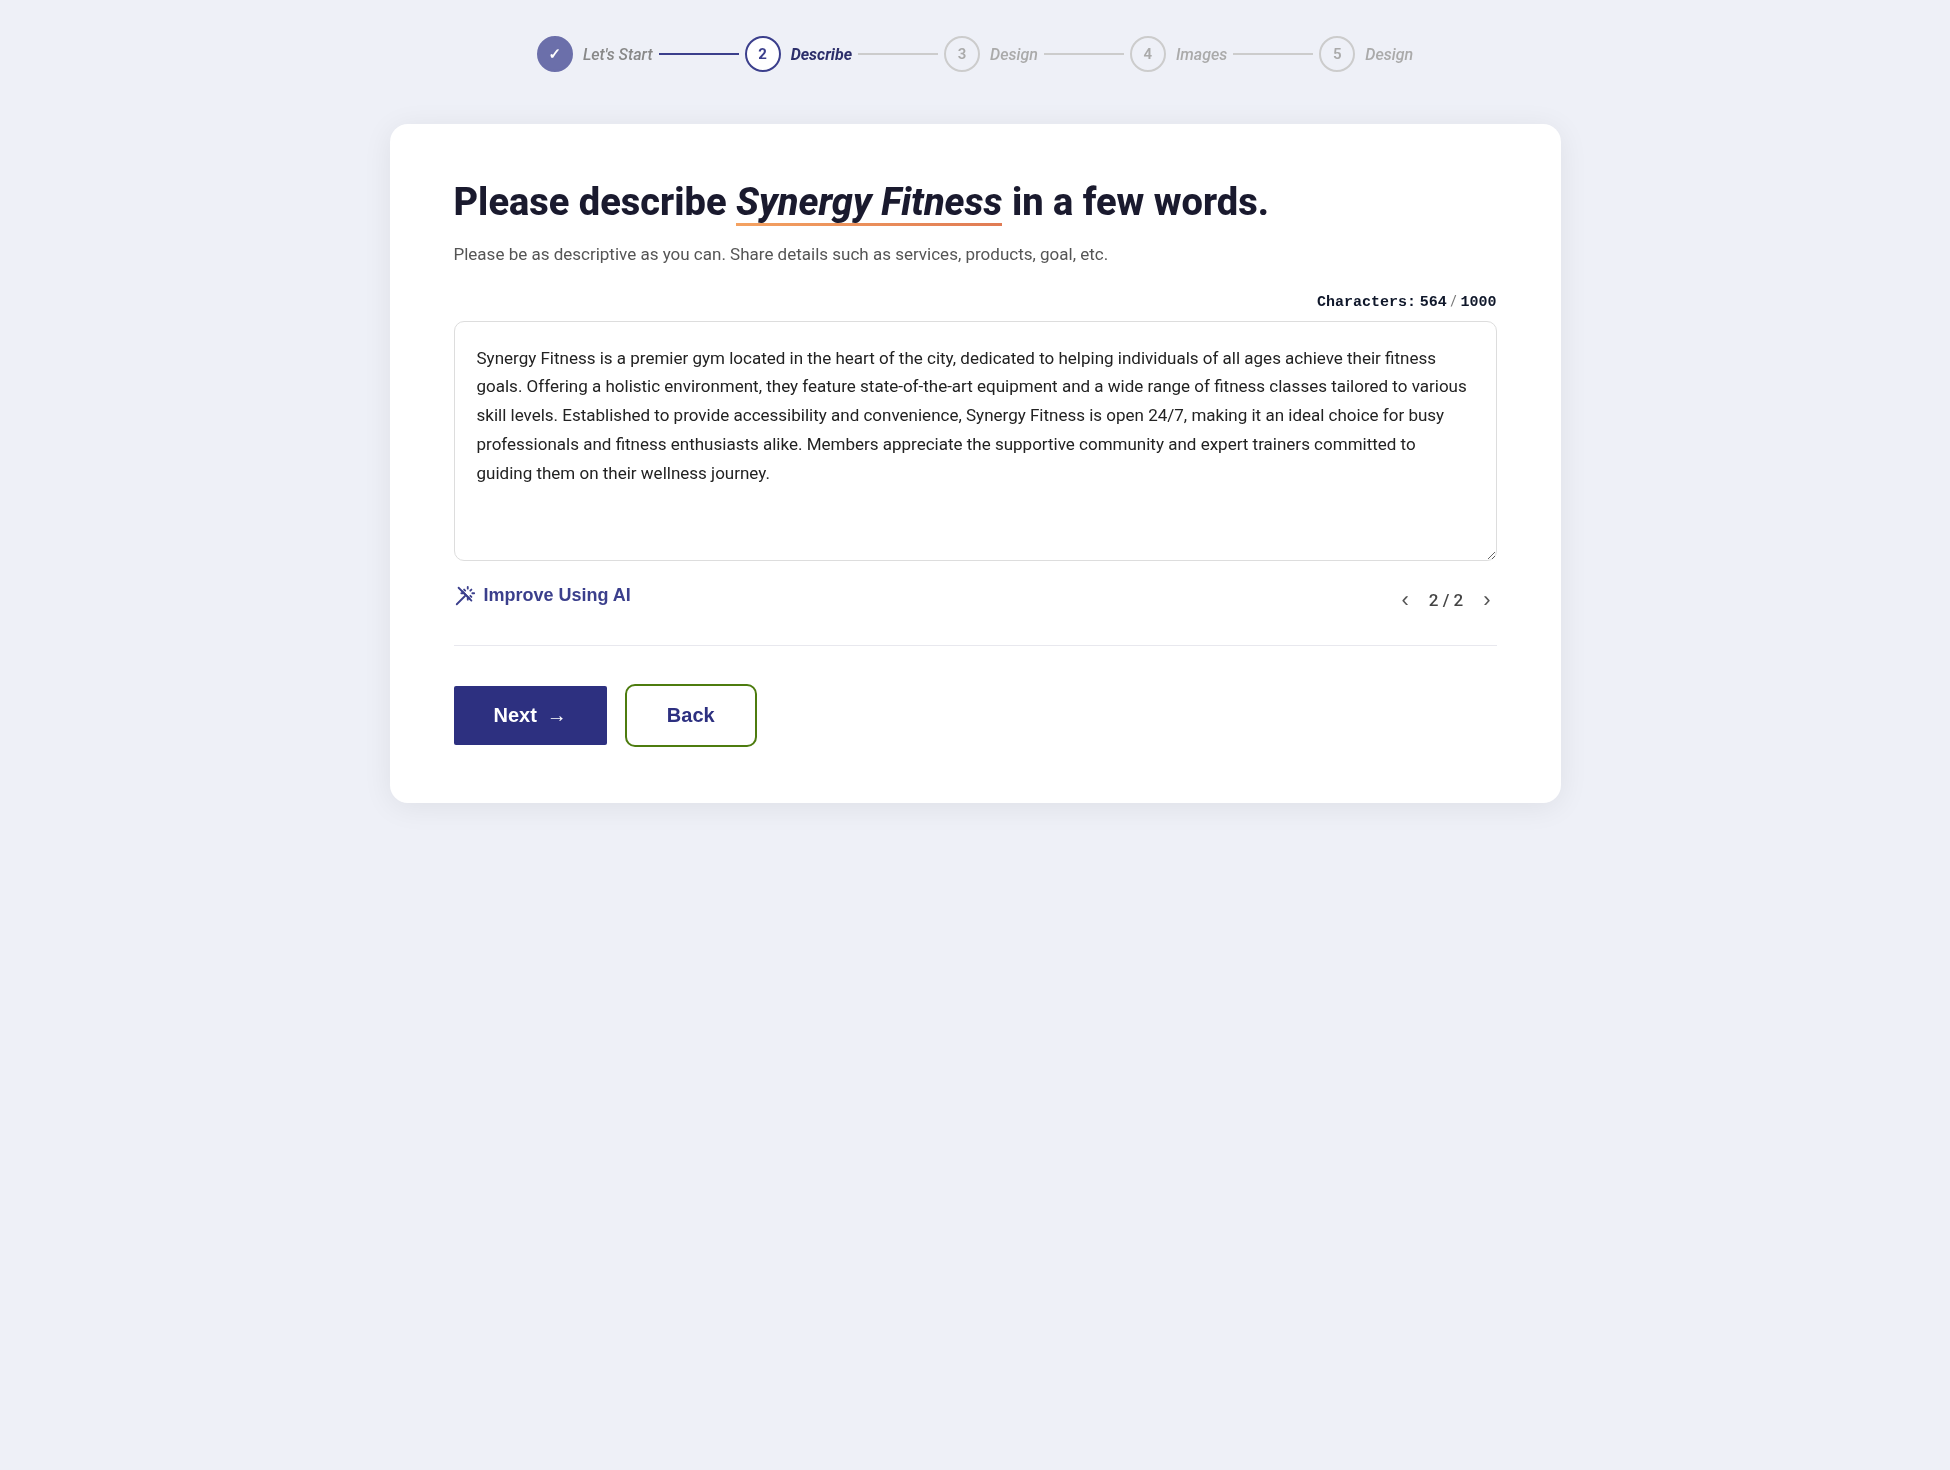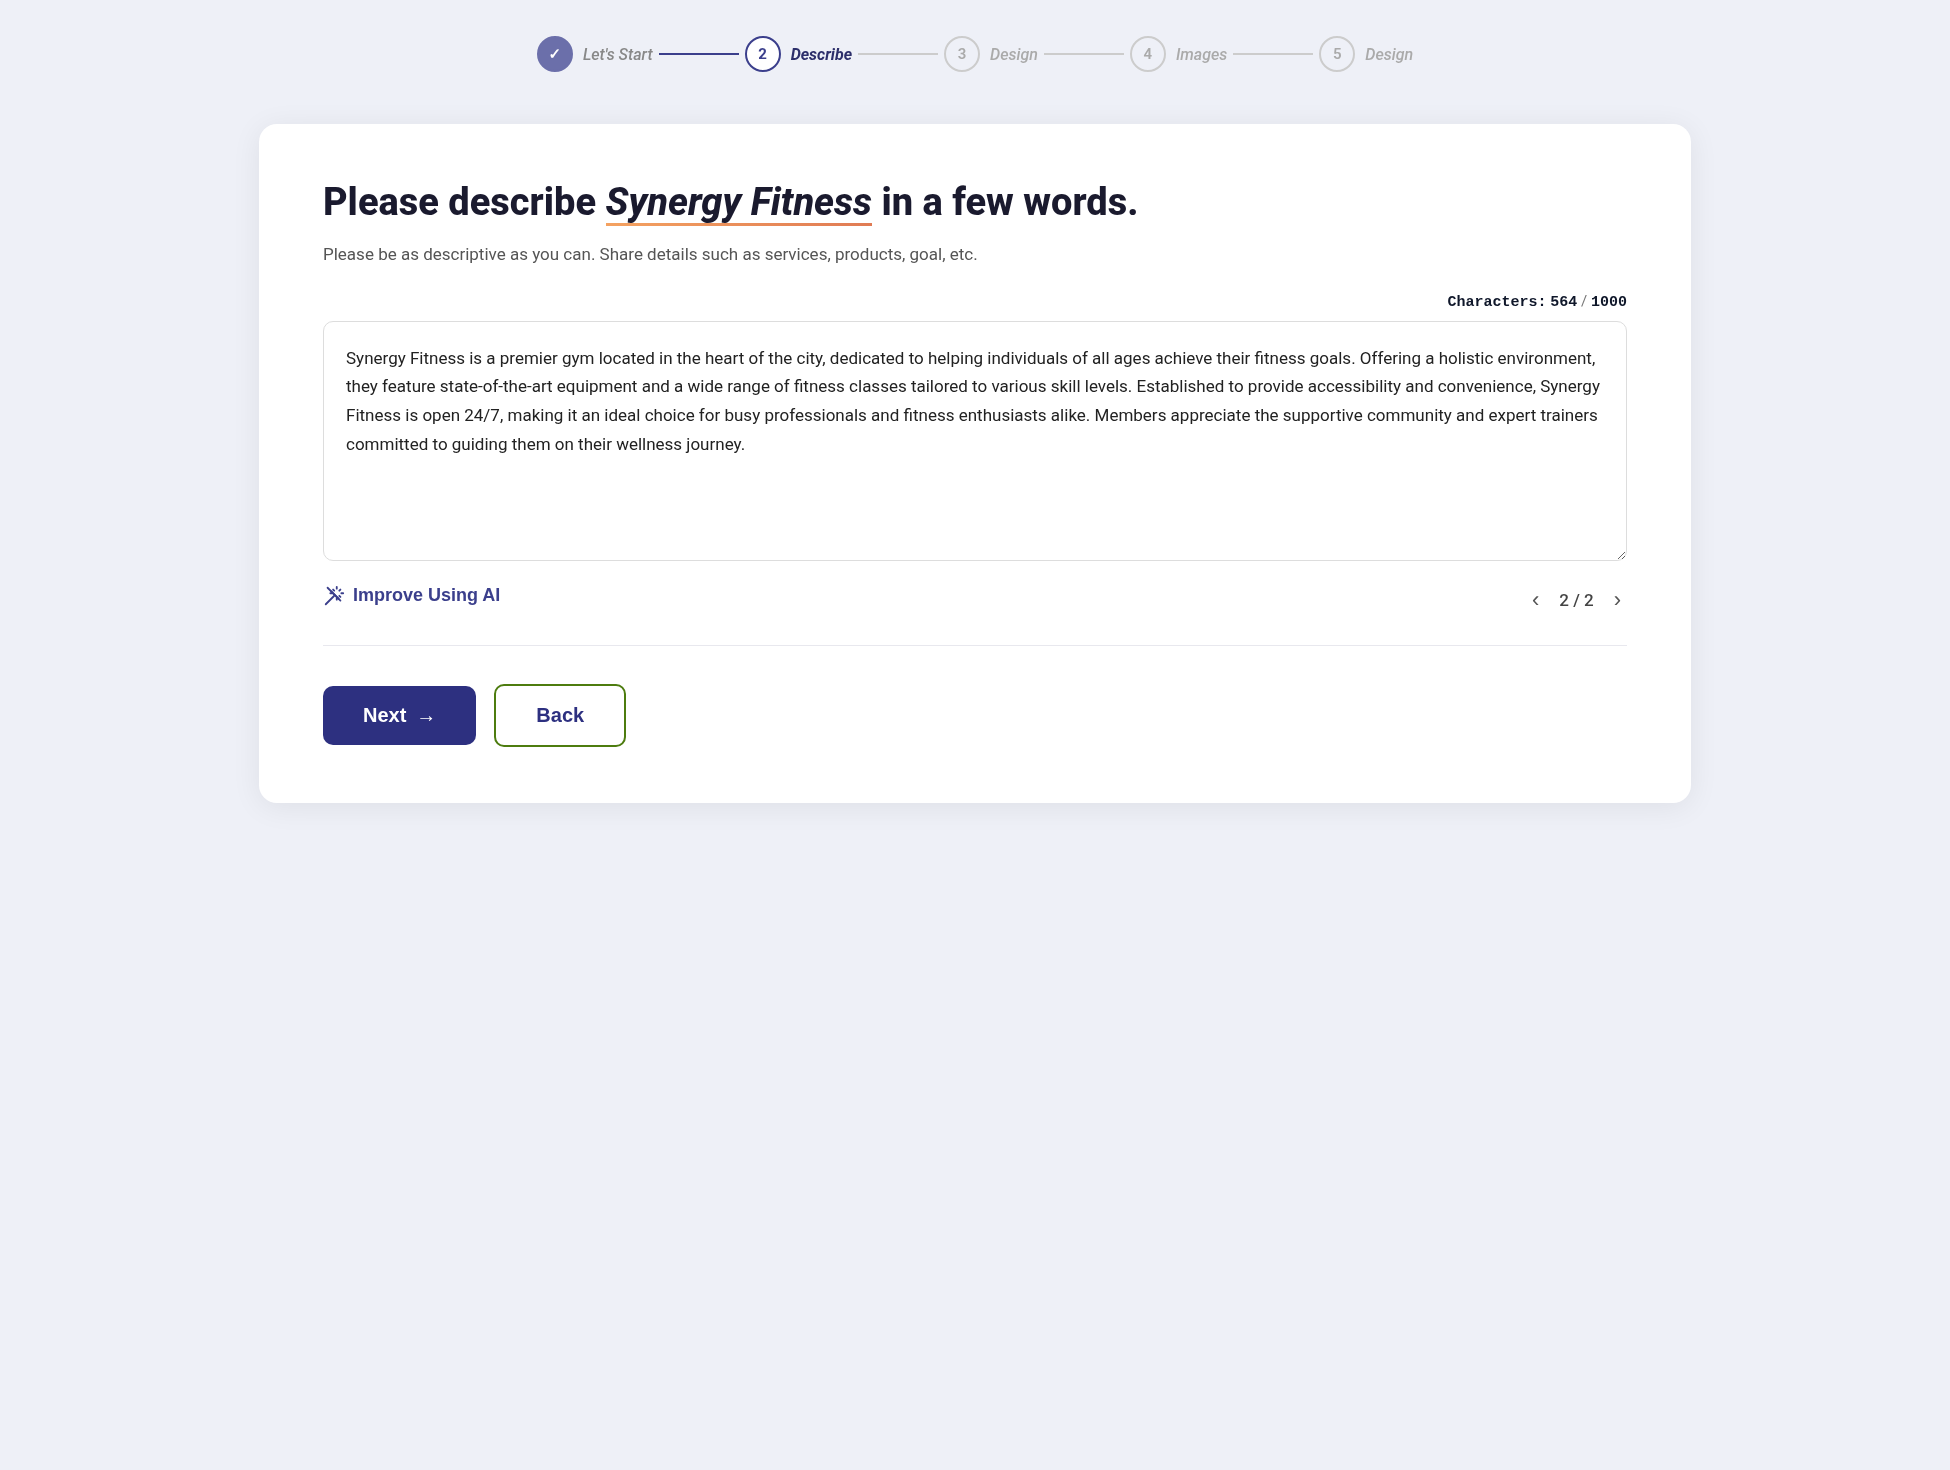--- a/index.html
+++ b/index.html
@@ -85,21 +85,21 @@
 
     .step-connector.done {
       background: #3b3f8c;
     }
 
     
     .card {
       background: #fff;
       border-radius: 18px;
       padding: 56px 64px 56px;
-      width: 1432px;
+      width: 1171px;
       max-width: 95vw;
       box-shadow: 0 4px 30px rgba(0,0,0,0.07);
       margin-top: 20px;
     }
 
     .card-title {
       font-size: 38px;
       font-weight: 800;
       color: #1a1a2e;
       line-height: 1.2;
@@ -207,21 +207,21 @@
       display: flex;
       align-items: center;
       gap: 18px;
       margin-top: 38px;
     }
 
     .btn-next {
       background: #2d3080;
       color: #fff;
       border: none;
-      border-radius: 10px;
+      border-radius: 2px;
       padding: 18px 40px;
       font-size: 20px;
       font-weight: 600;
       cursor: pointer;
       display: flex;
       align-items: center;
       gap: 10px;
     }
 
     .btn-back {

